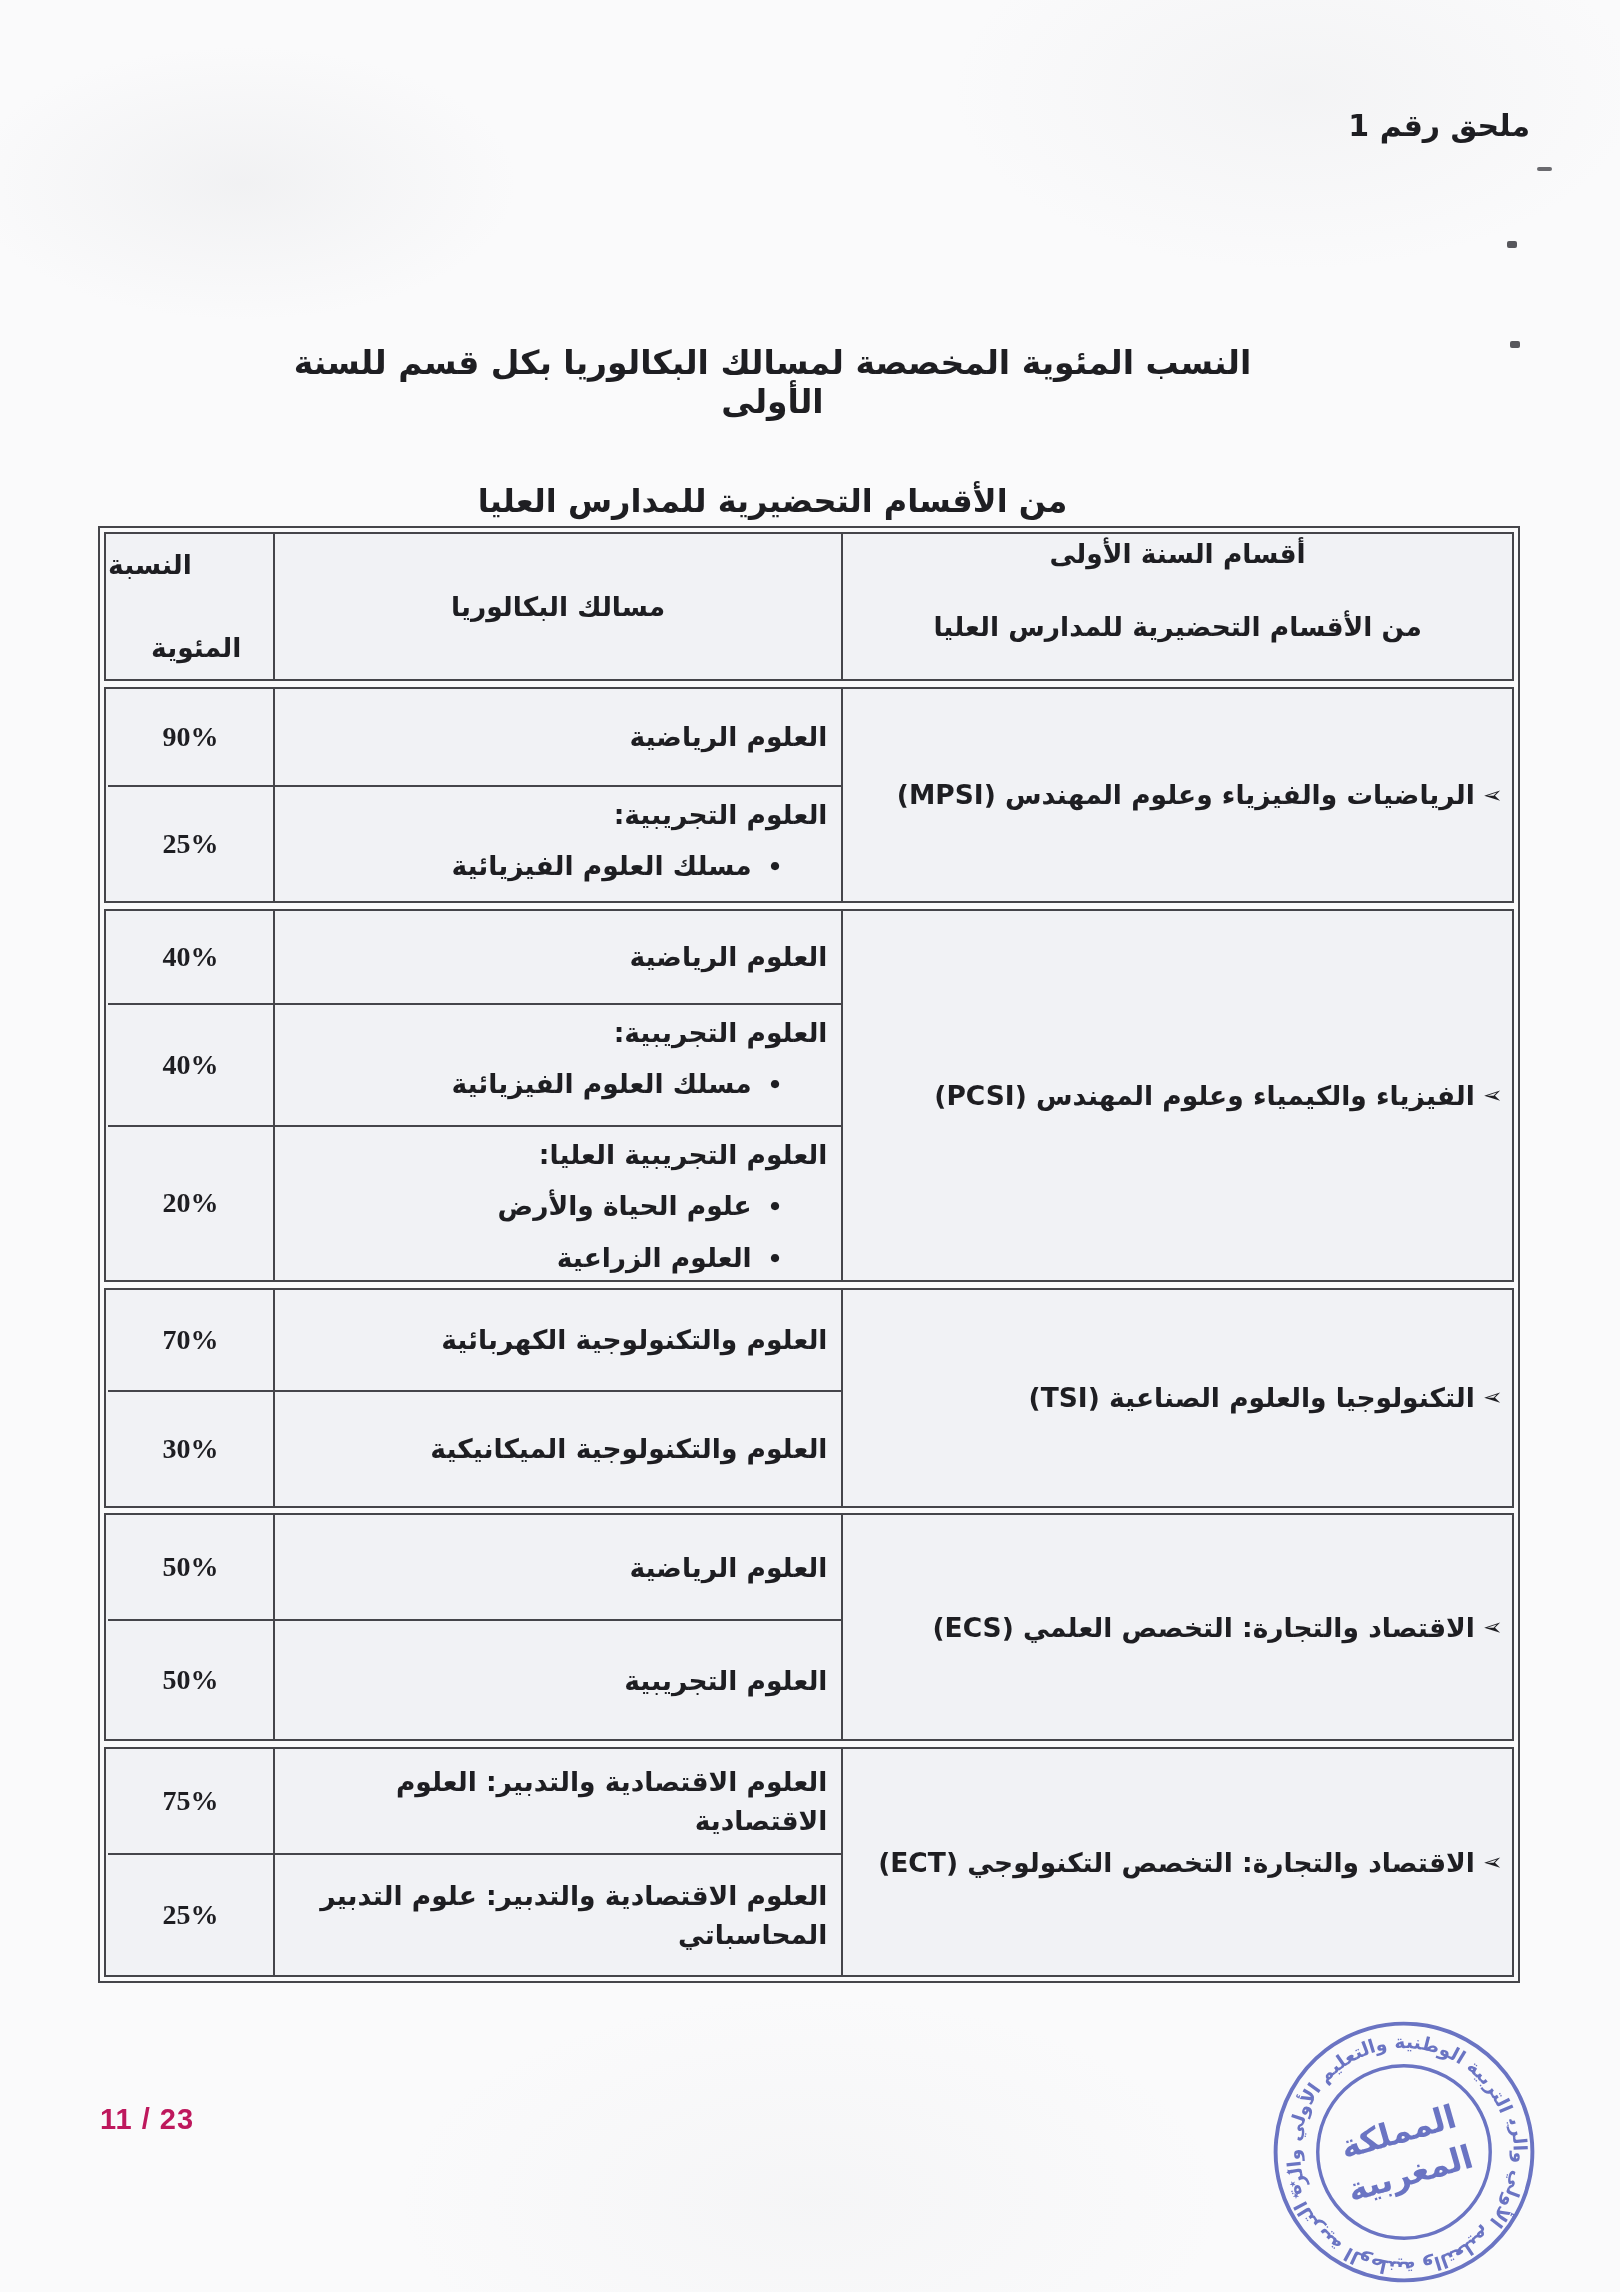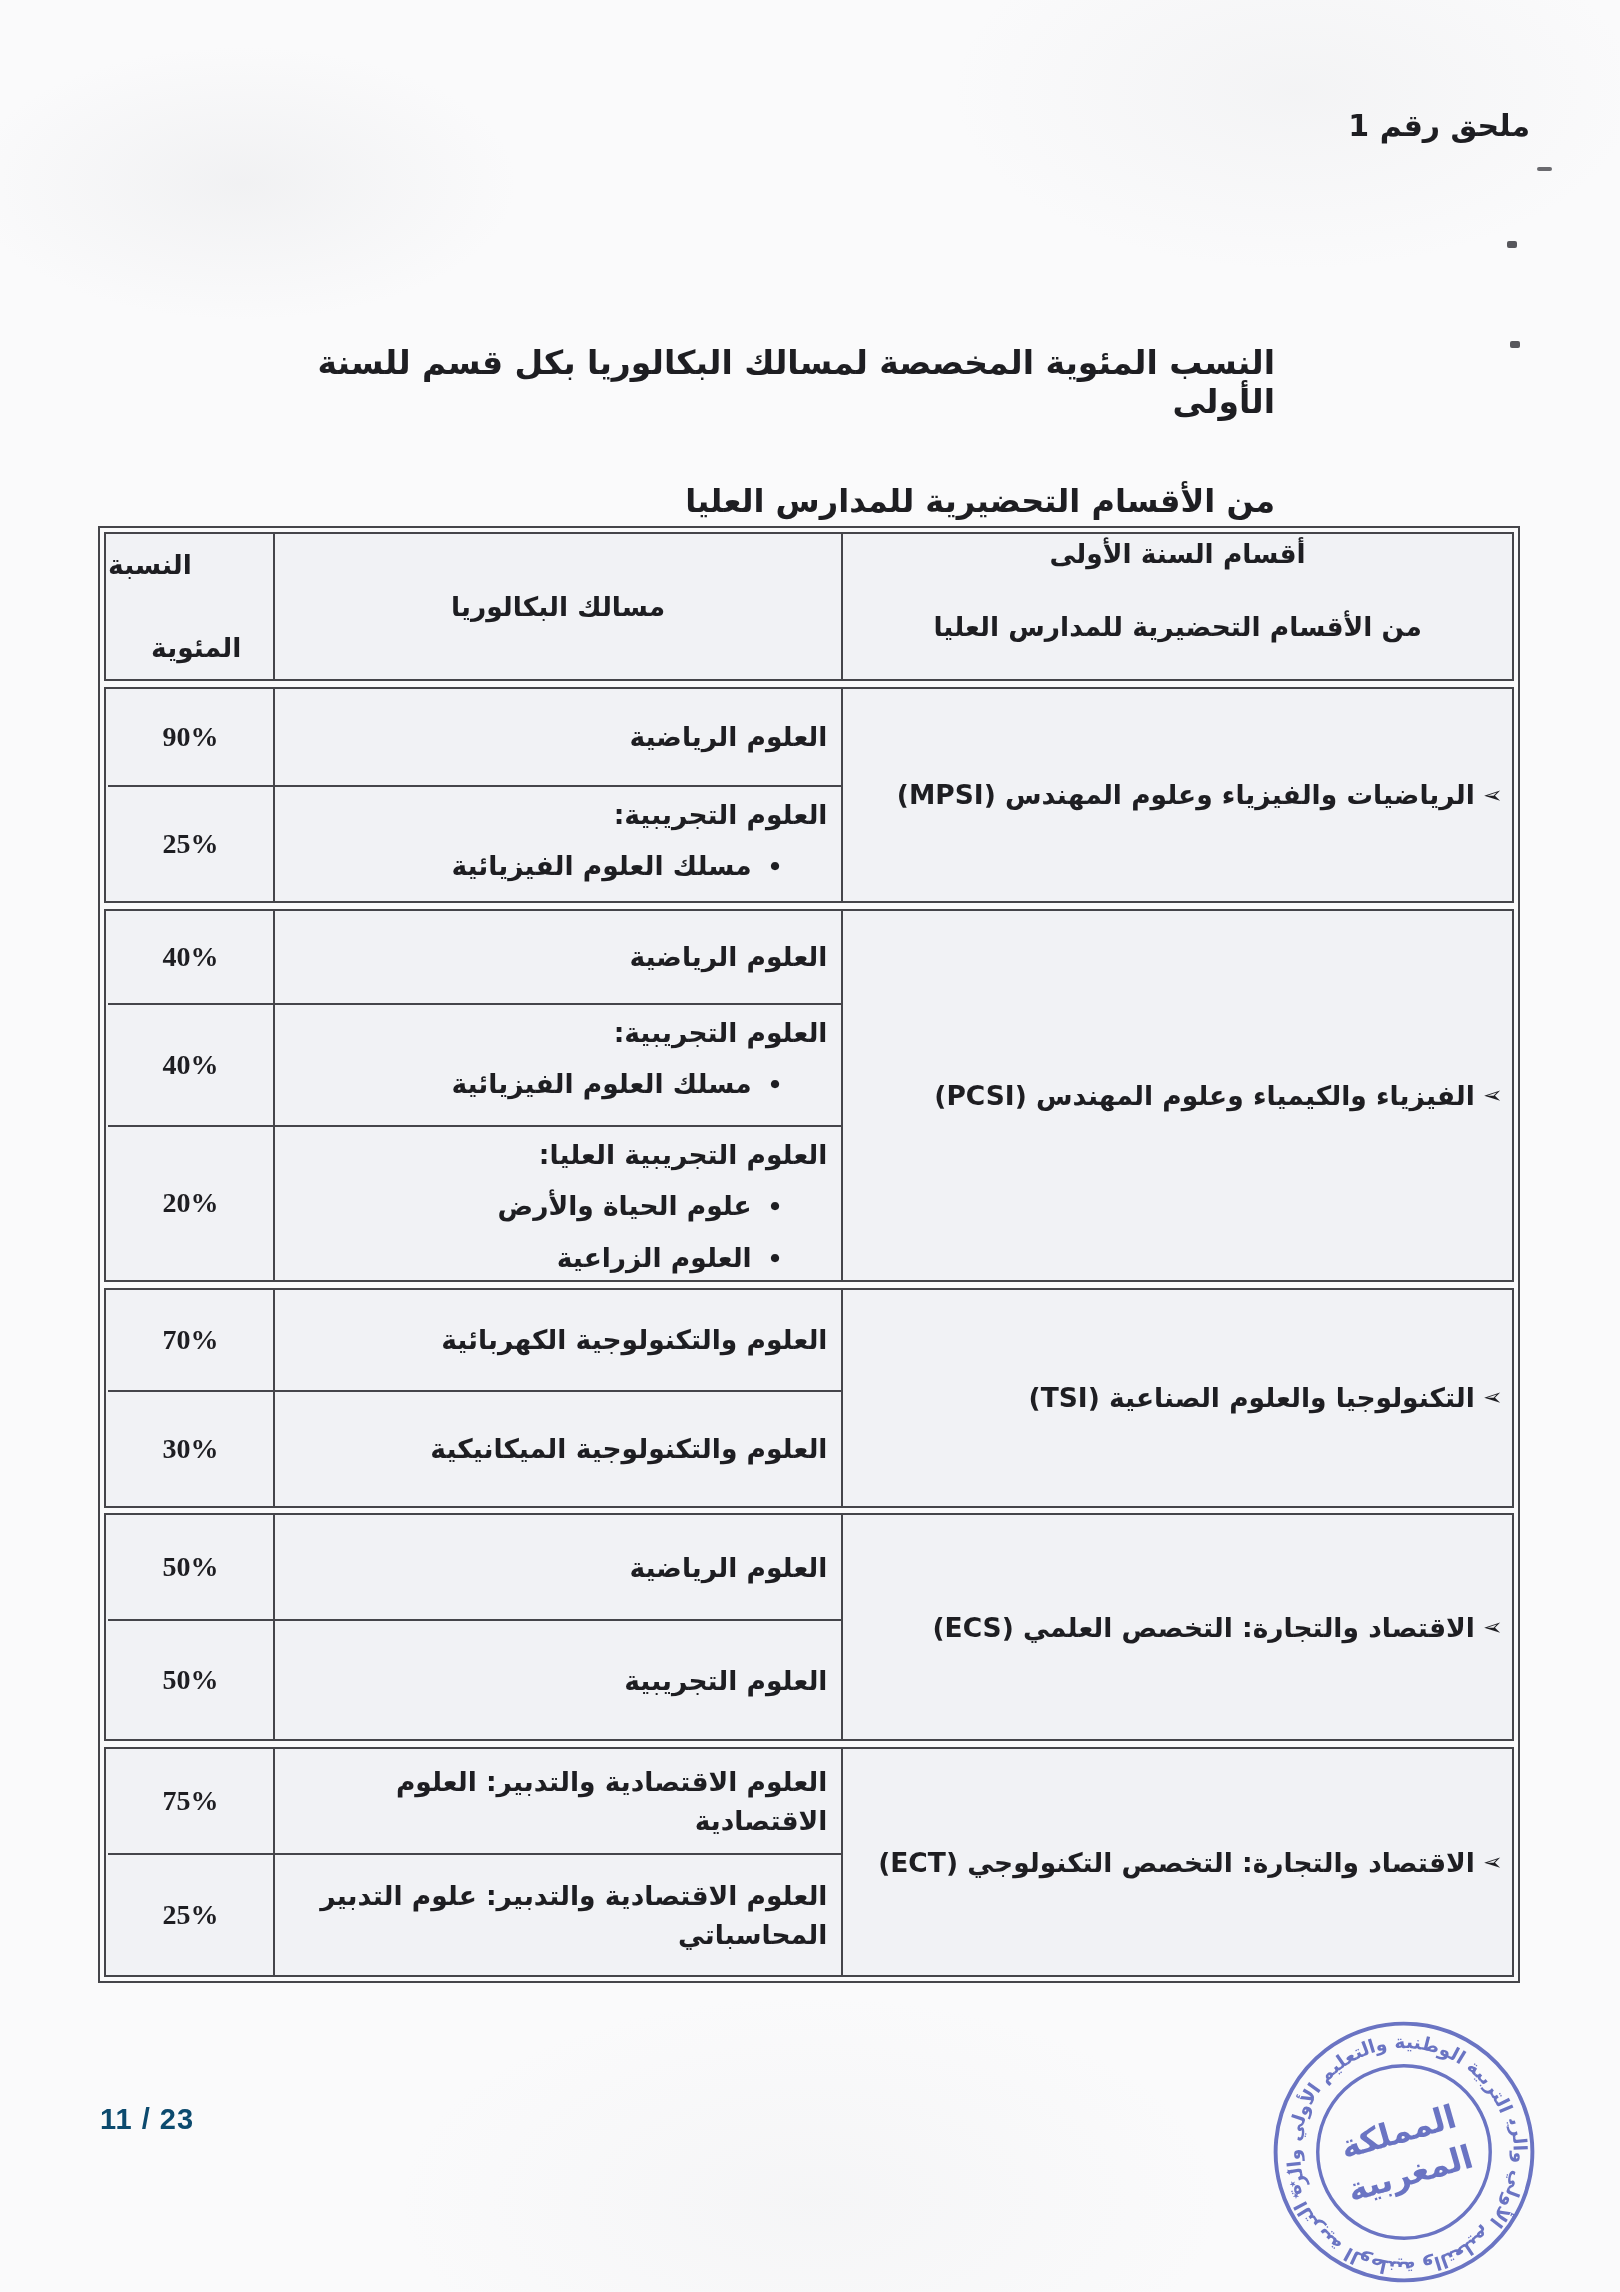--- a/index.html
+++ b/index.html
@@ -14,22 +14,22 @@
     color:#1e1e22;
   }
   .annex{
     position:absolute;top:108px;right:90px;
     font-size:30px;font-weight:bold;direction:rtl;
   }
   .speck{position:absolute;background:#3a3a40;border-radius:2px;}
   .speck-dash{width:14.7px;height:3.9px;opacity:.75;}
   .speck-dot{width:9.8px;height:6.9px;opacity:.85;}
   .title-block{
-    position:absolute;left:236px;top:343px;width:1039px;
-    direction:rtl;font-weight:bold;
+    position:absolute;left:253px;top:343px;width:1039px;
+    text-align:center;direction:rtl;font-weight:bold;
   }
   .title-line1{font-size:33px;letter-spacing:0.5px;}
   .title-line2{font-size:32px;margin-top:61px;}
   
   .doc-table{
     position:absolute;left:98px;top:526px;width:1422px;
     box-sizing:border-box;border:2.9px solid #45454a;padding:3.9px;
   }
   .tbl-block{
     box-sizing:border-box;border:2.5px solid #45454a;background:#f1f2f5;
@@ -74,21 +74,21 @@
   .hdr-programs .l2{margin-top:47px;}
   .hdr-tracks{
     grid-column:2;border-inline-end:2.5px solid #45454a;
     display:flex;align-items:center;justify-content:center;
   }
   .hdr-pct{grid-column:3;text-align:left;padding-top:18px;padding-inline-start:17.6px;line-height:1;}
   .hdr-pct .l2{margin-top:57px;margin-left:43px;}
   .page-number{
     position:absolute;left:100px;top:2103px;
     font-family:"Liberation Sans", sans-serif;
-    font-size:29px;font-weight:bold;color:#0c4a6e;letter-spacing:1px;
+    font-size:29px;font-weight:bold;color:#be185d;letter-spacing:1px;
   }
   .stamp-wrap{
     position:absolute;left:1257px;top:2005px;width:294px;height:294px;
     transform:rotate(-16deg);opacity:0.82;
   }
   .stamp-wrap text{font-family:"DejaVu Sans", sans-serif;}
 </style>
 </head>
 <body>
 

